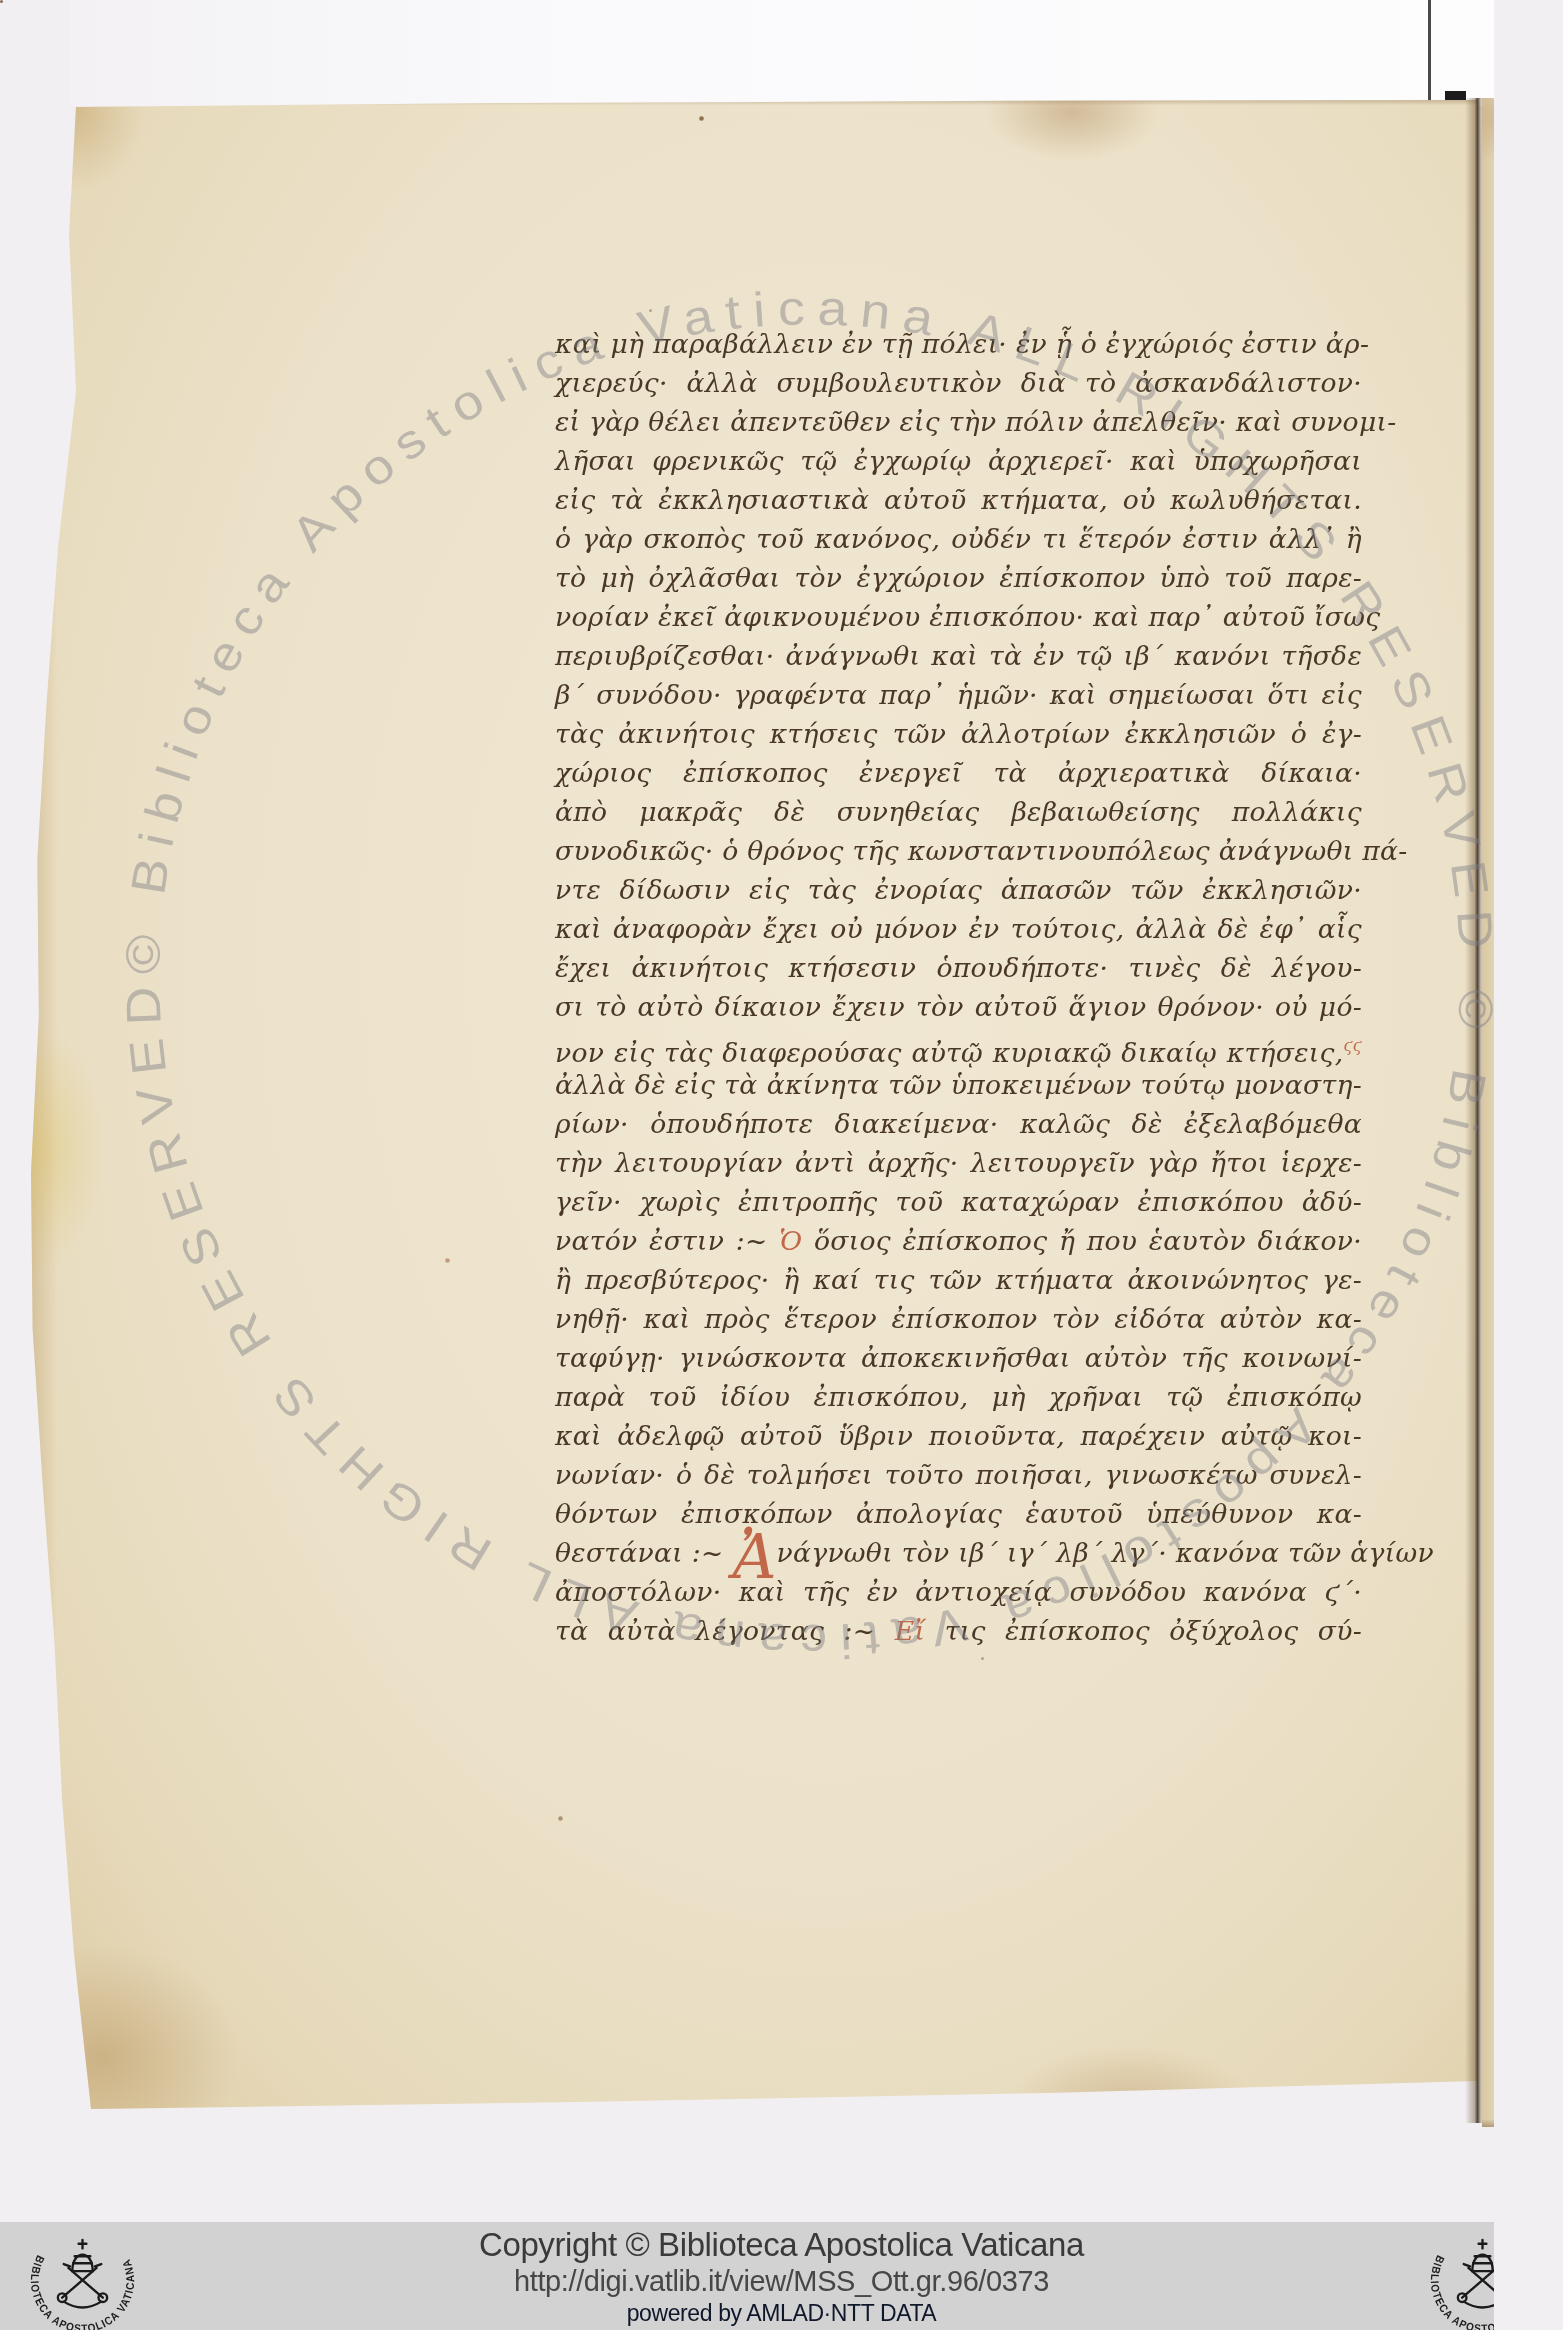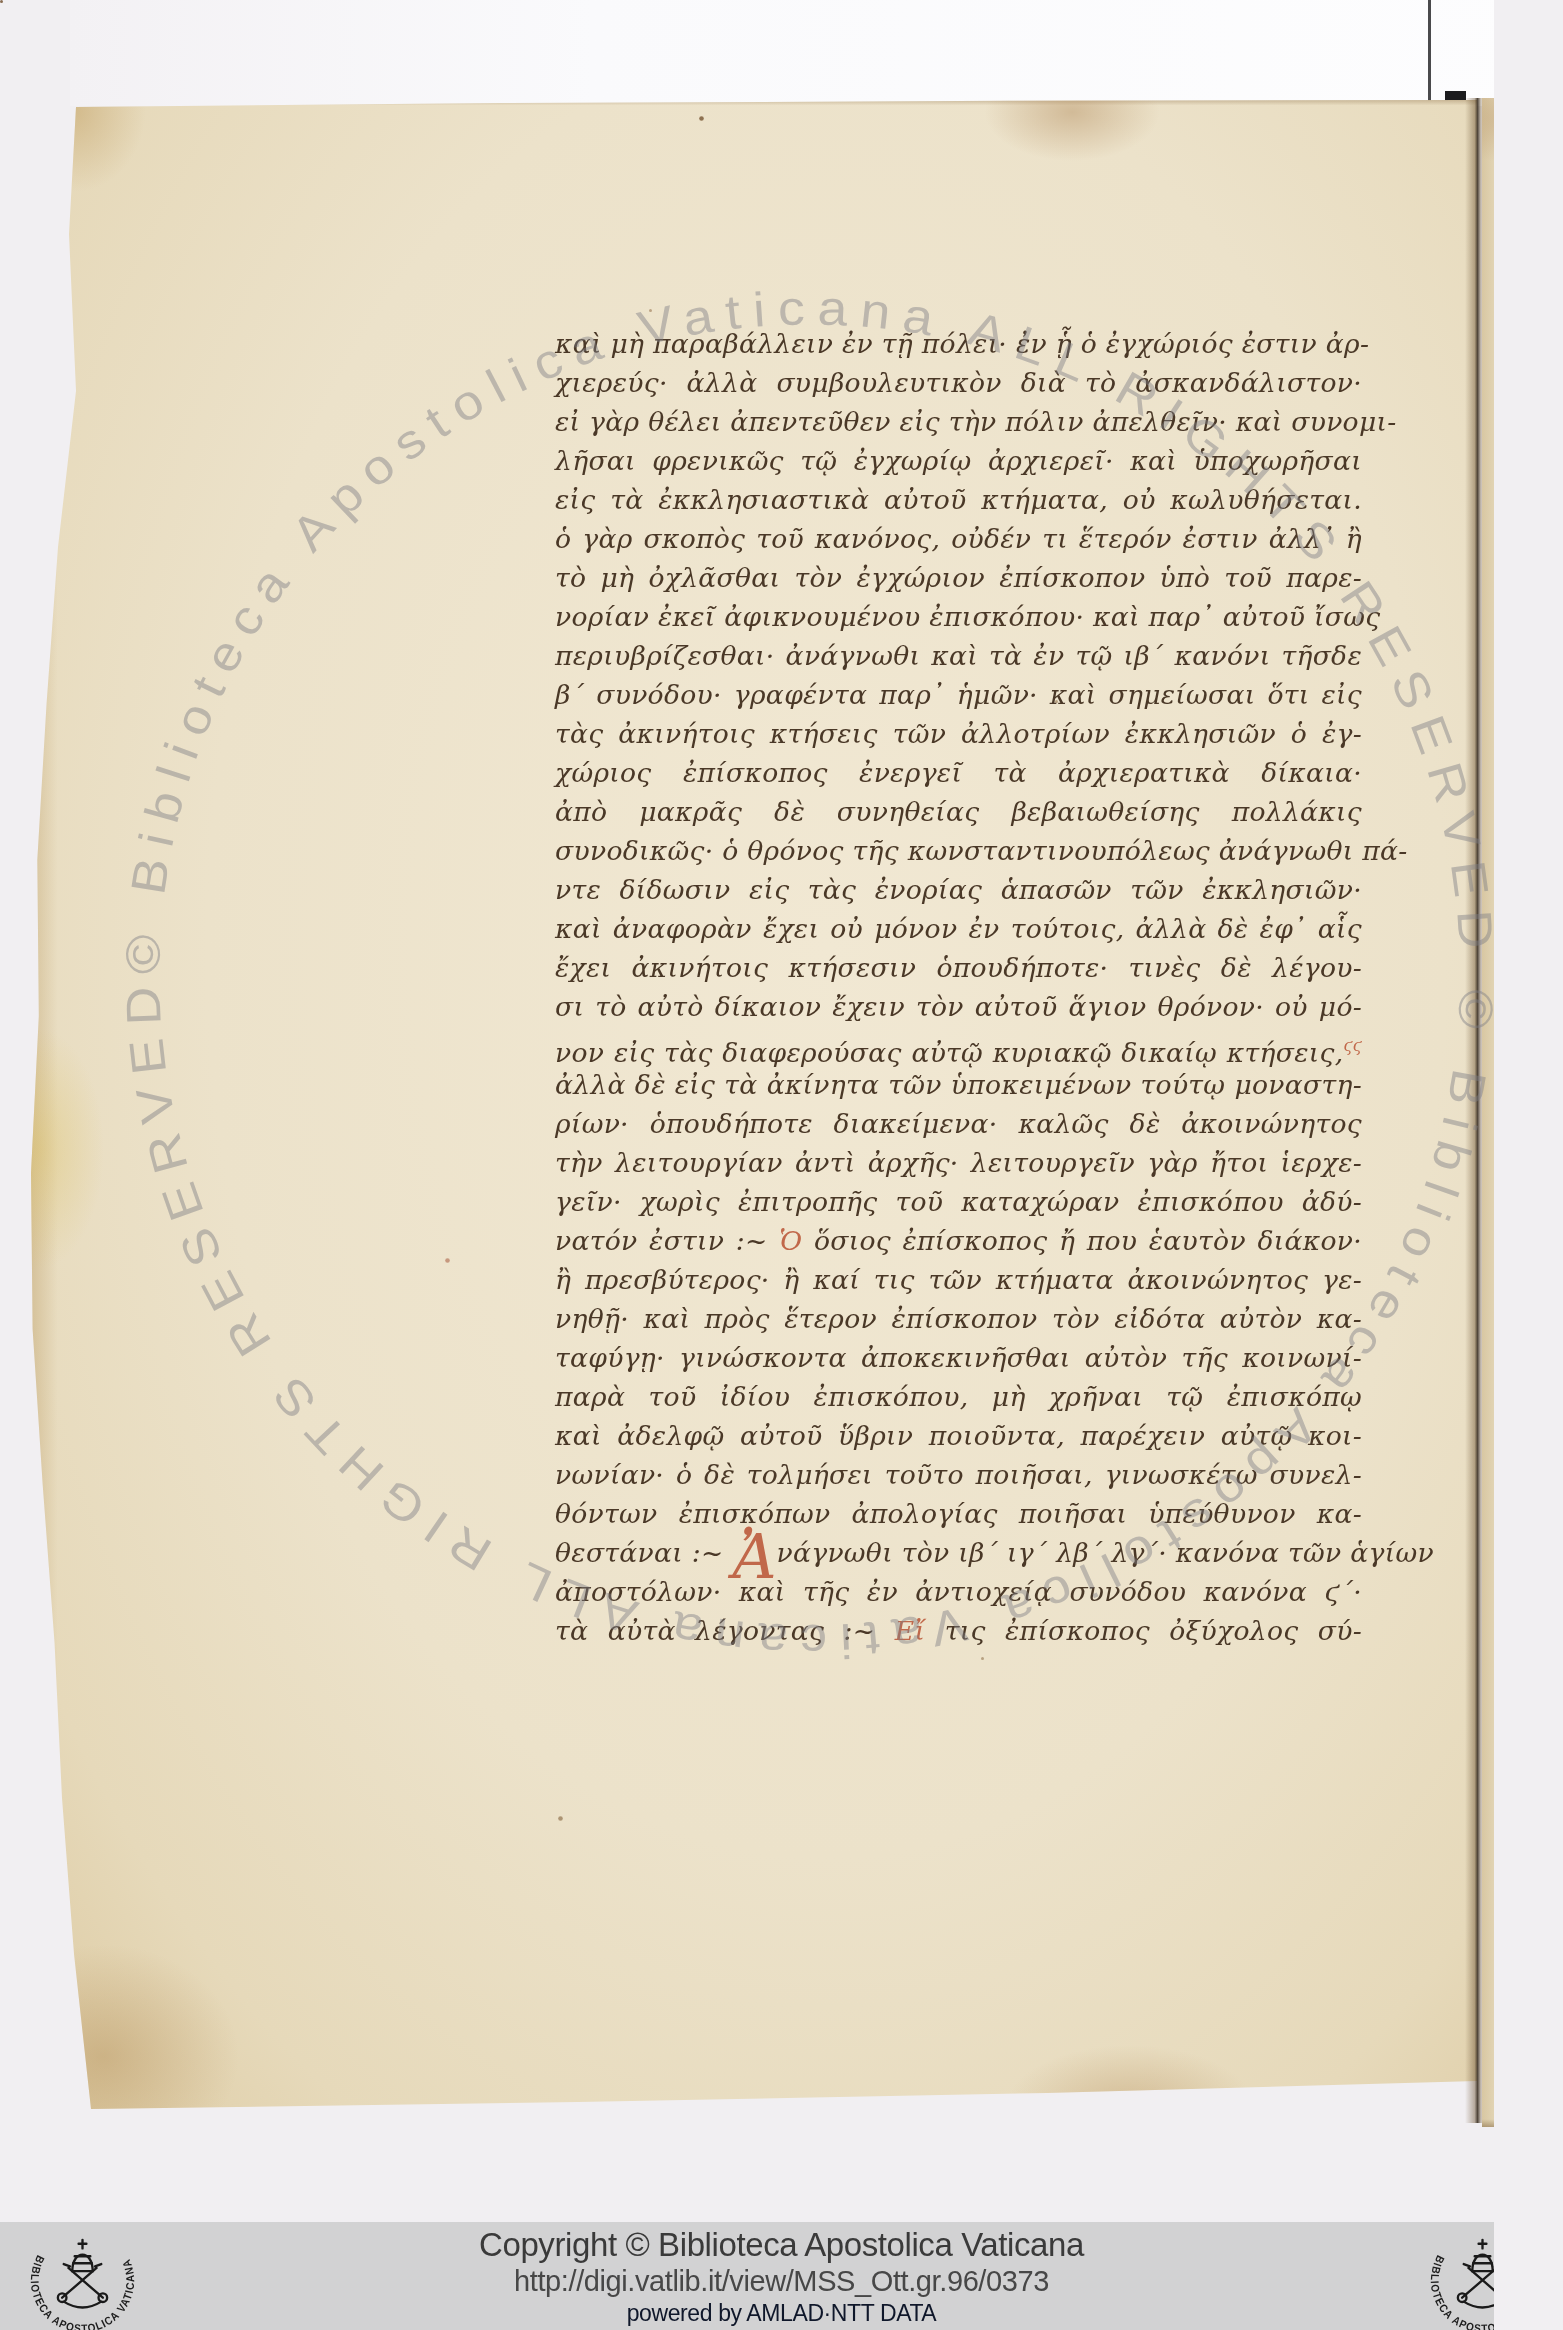--- a/index.html
+++ b/index.html
@@ -100,31 +100,31 @@
       <div class="mline"><span class="ink">τὰς ἀκινήτοις κτήσεις τῶν ἀλλοτρίων ἐκκλησιῶν ὁ ἐγ-</span></div>
       <div class="mline"><span class="ink">χώριος ἐπίσκοπος ἐνεργεῖ τὰ ἀρχιερατικὰ δίκαια·</span></div>
       <div class="mline"><span class="ink">ἀπὸ μακρᾶς δὲ συνηθείας βεβαιωθείσης πολλάκις</span></div>
       <div class="mline"><span class="ink">συνοδικῶς· ὁ θρόνος τῆς κωνσταντινουπόλεως ἀνάγνωθι πά-</span></div>
       <div class="mline"><span class="ink">ντε δίδωσιν εἰς τὰς ἐνορίας ἁπασῶν τῶν ἐκκλησιῶν·</span></div>
       <div class="mline"><span class="ink">καὶ ἀναφορὰν ἔχει οὐ μόνον ἐν τούτοις, ἀλλὰ δὲ ἐφ᾽ αἷς</span></div>
       <div class="mline"><span class="ink">ἔχει ἀκινήτοις κτήσεσιν ὁπουδήποτε· τινὲς δὲ λέγου-</span></div>
       <div class="mline"><span class="ink">σι τὸ αὐτὸ δίκαιον ἔχειν τὸν αὐτοῦ ἅγιον θρόνον· οὐ μό-</span></div>
       <div class="mline"><span class="ink">νον εἰς τὰς διαφερούσας αὐτῷ κυριακῷ δικαίῳ κτήσεις,</span><span class="rubric sup">ϛϛ</span></div>
       <div class="mline"><span class="ink">ἀλλὰ δὲ εἰς τὰ ἀκίνητα τῶν ὑποκειμένων τούτῳ μοναστη-</span></div>
-      <div class="mline"><span class="ink">ρίων· ὁπουδήποτε διακείμενα· καλῶς δὲ ἀκοινώνητος</span></div>
+      <div class="mline"><span class="ink">ρίων· ὁπουδήποτε διακείμενα· καλῶς δὲ ἐξελαβόμεθα</span></div>
       <div class="mline"><span class="ink">τὴν λειτουργίαν ἀντὶ ἀρχῆς· λειτουργεῖν γὰρ ἤτοι ἱερχε-</span></div>
       <div class="mline"><span class="ink">γεῖν· χωρὶς ἐπιτροπῆς τοῦ καταχώραν ἐπισκόπου ἀδύ-</span></div>
       <div class="mline"><span class="ink">νατόν ἐστιν :~ </span><span class="rubric">Ὁ</span><span class="ink"> ὅσιος ἐπίσκοπος ἤ που ἑαυτὸν διάκον·</span></div>
       <div class="mline"><span class="ink">ἢ πρεσβύτερος· ἢ καί τις τῶν κτήματα ἀκοινώνητος γε-</span></div>
       <div class="mline"><span class="ink">νηθῇ· καὶ πρὸς ἕτερον ἐπίσκοπον τὸν εἰδότα αὐτὸν κα-</span></div>
       <div class="mline"><span class="ink">ταφύγῃ· γινώσκοντα ἀποκεκινῆσθαι αὐτὸν τῆς κοινωνί-</span></div>
       <div class="mline"><span class="ink">παρὰ τοῦ ἰδίου ἐπισκόπου, μὴ χρῆναι τῷ ἐπισκόπῳ</span></div>
       <div class="mline"><span class="ink">καὶ ἀδελφῷ αὐτοῦ ὕβριν ποιοῦντα, παρέχειν αὐτῷ κοι-</span></div>
       <div class="mline"><span class="ink">νωνίαν· ὁ δὲ τολμήσει τοῦτο ποιῆσαι, γινωσκέτω συνελ-</span></div>
-      <div class="mline"><span class="ink">θόντων ἐπισκόπων ἀπολογίας ποιῆσαι ὑπεύθυνον κα-</span></div>
+      <div class="mline"><span class="ink">θόντων ἐπισκόπων ἀπολογίας ἑαυτοῦ ὑπεύθυνον κα-</span></div>
       <div class="mline"><span class="ink">θεστάναι :~ </span><span class="rubric big">Ἀ</span><span class="ink">νάγνωθι τὸν ιβ΄ ιγ΄ λβ΄ λγ΄· κανόνα τῶν ἁγίων</span></div>
       <div class="mline"><span class="ink">ἀποστόλων· καὶ τῆς ἐν ἀντιοχείᾳ συνόδου κανόνα ϛ΄·</span></div>
       <div class="mline"><span class="ink">τὰ αὐτὰ λέγοντας :~ </span><span class="rubric">Εἴ</span><span class="ink"> τις ἐπίσκοπος ὀξύχολος σύ-</span></div>
     </div>
 
   <svg class="wm" width="1563" height="2330" viewBox="0 0 2000 2981" aria-hidden="true">
     <defs>
       <path id="wmring" d="M 204 1247 A 832 832 0 1 1 1868 1247 A 832 832 0 1 1 204 1247" fill="none"></path>
     </defs>
     <text>

